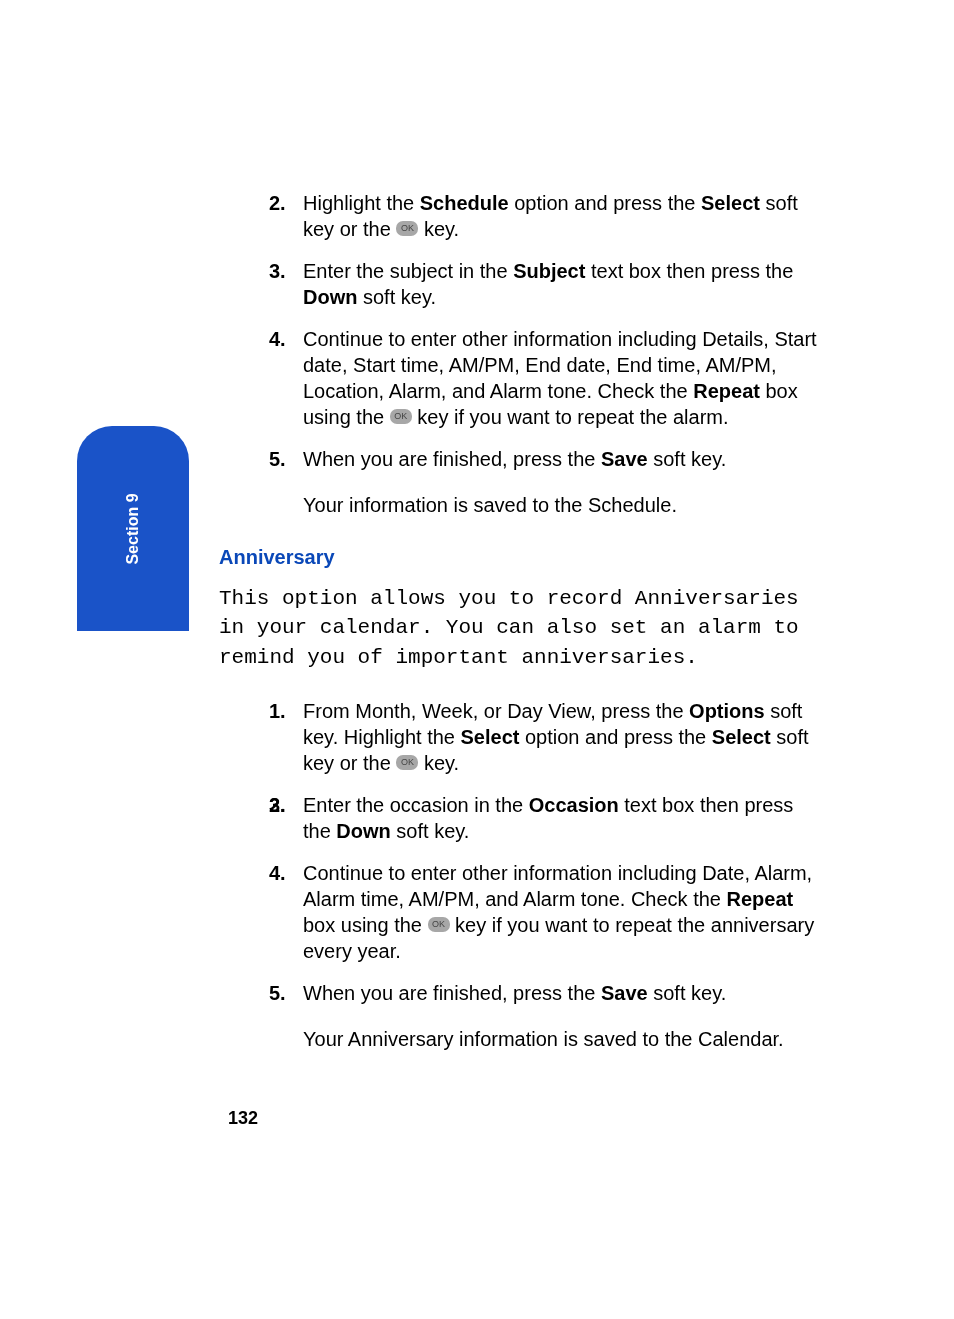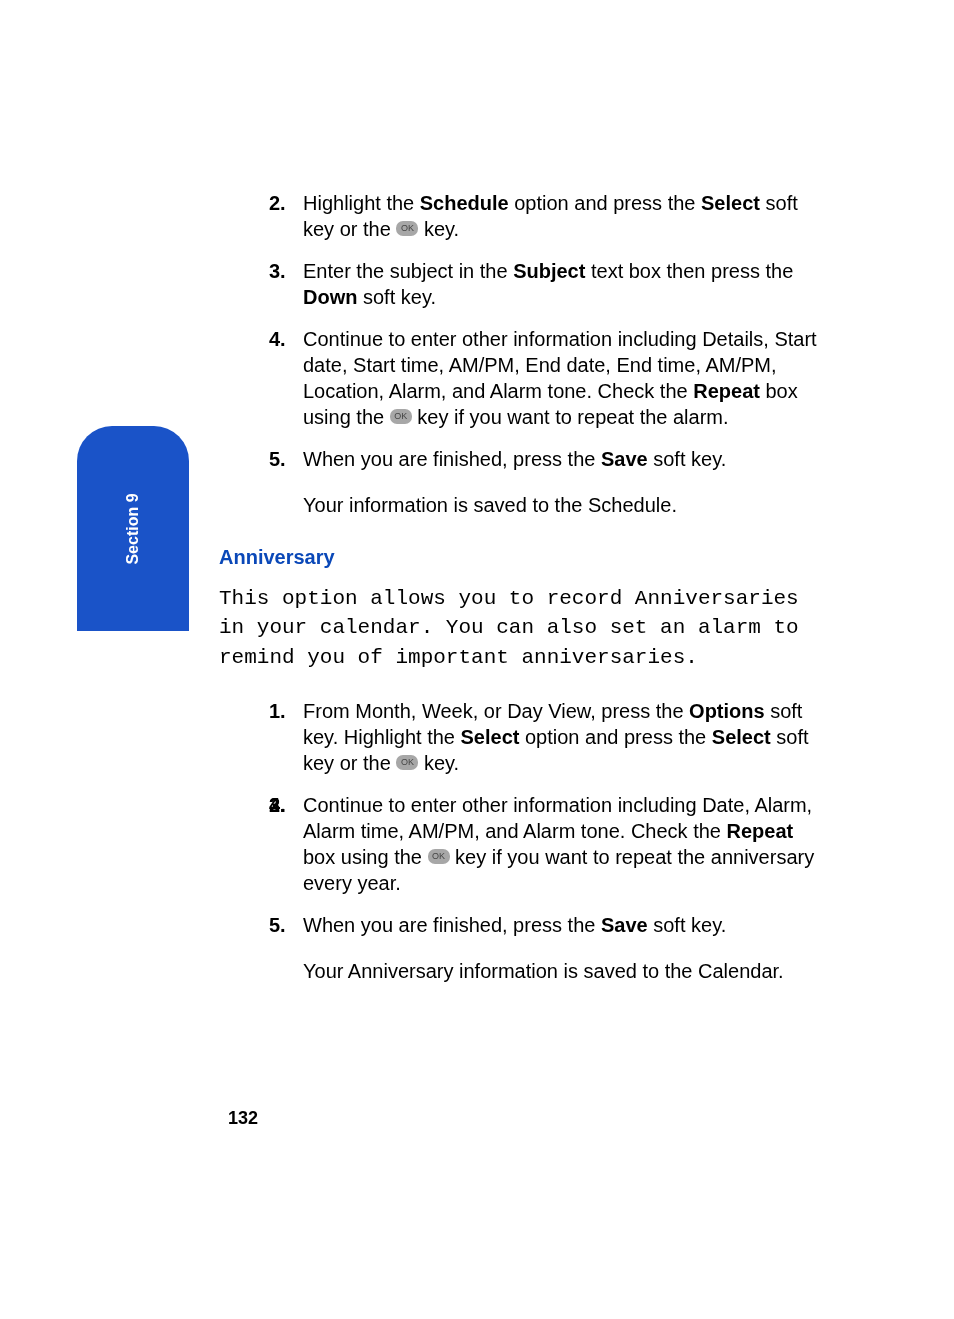--- a/index.html
+++ b/index.html
@@ -149,20 +149,21 @@
         <span class="step-num">1.</span>
         <span><span>From Month, Week, or Day View, press the </span><b>Options</b><span> soft key. Highlight the </span><b>Select</b><span> option and press the </span><b>Select</b><span> soft key or the </span><span class="ok-key">OK</span><span> key.</span></span>
       </li>
 
       <li>
         <span class="step-num">2.</span>
       </li>
 
       <li>
         <span class="step-num">3.</span>
+        <span><span>Enter the occasion in the </span><b>Occasion</b><span> text box then press the </span><b>Down</b><span> soft key.</span></span>
       </li>
 
       <li>
         <span class="step-num">4.</span>
         <span><span>Continue to enter other information including Date, Alarm, Alarm time, AM/PM, and Alarm tone. Check the </span><b>Repeat</b><span> box using the </span><span class="ok-key">OK</span><span> key if you want to repeat the anniversary every year.</span></span>
       </li>
 
       <li>
         <span class="step-num">5.</span>
         <span><span>When you are finished, press the </span><b>Save</b><span> soft key.</span></span>

